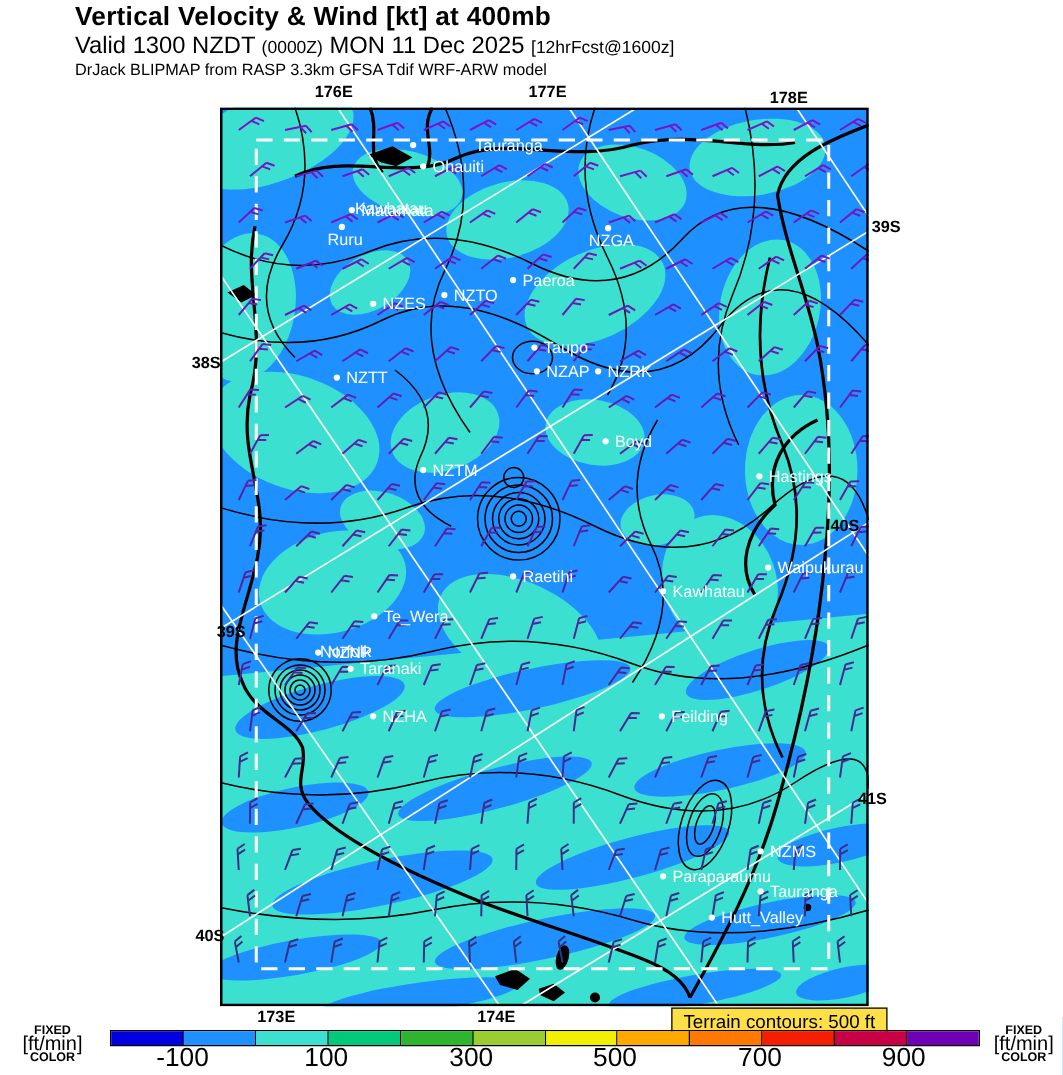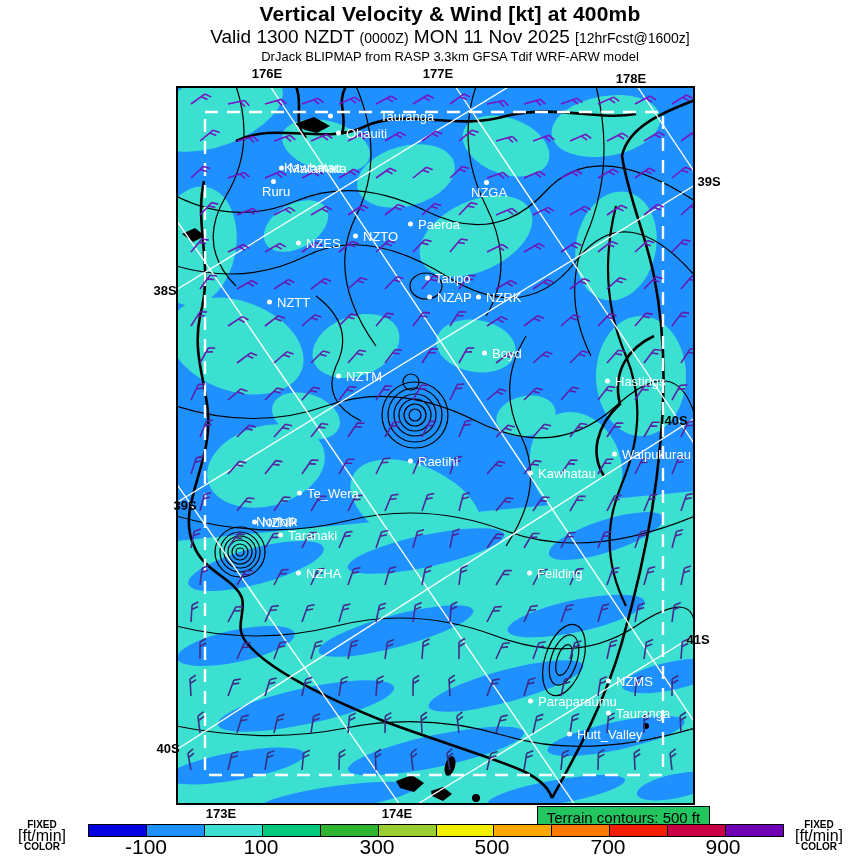--- a/index.html
+++ b/index.html
@@ -1,56 +1,56 @@
 <!DOCTYPE html>
 <html><head>
 <meta charset="utf-8">
 <style>
   html,body{margin:0;padding:0;background:#fff;}
   #stage{position:relative;width:850px;height:860px;background:#fff;overflow:hidden;
          font-family:"Liberation Sans","DejaVu Sans",sans-serif;color:#000;}
   
-  #header{position:absolute;left:60px;right:10px;top:2px;text-align:center;}
+  #header{position:absolute;left:60px;right:10px;top:2px;}
   .t1{font-size:21px;font-weight:bold;line-height:24px;letter-spacing:0.2px;}
   .t2{font-size:19px;line-height:22px;}
   .t2 .small{font-size:14px;}
   .t3{font-size:13px;line-height:15px;}
   
   #map{position:absolute;left:176px;top:86px;width:519px;height:719px;}
   #map svg{position:absolute;left:0;top:0;}
   #loc-overlay{position:absolute;left:0;top:0;width:519px;height:719px;pointer-events:none;}
   .loc{position:absolute;display:flex;align-items:center;white-space:nowrap;
        transform:translateY(-50%);color:#fff;font-size:13px;}
   .loc .dot{width:5px;height:5px;border-radius:50%;background:#fff;margin-right:5px;flex:0 0 auto;}
   .axis-label{position:absolute;transform:translate(-50%,-50%);font-size:13px;font-weight:bold;
               white-space:nowrap;}
   
   #terrain-note{position:absolute;left:537px;top:806px;width:171px;height:21px;border:1px solid #000;
-                background:#22c55e;font-size:15px;line-height:21px;text-align:center;}
+                background:#fde047;font-size:15px;line-height:21px;text-align:center;}
   
   #colorbar{position:absolute;left:88px;top:824px;width:694px;height:11px;border:1px solid #000;
             display:flex;}
   .cb-seg{flex:1 1 0;border-right:1px solid #000;}
   .cb-seg:last-child{border-right:none;}
   .cb-tick{position:absolute;top:836px;transform:translateX(-50%);font-size:21px;line-height:22px;}
   .unit-block{position:absolute;top:821px;text-align:center;}
   .unit-block .u1{font-size:10px;font-weight:bold;line-height:8px;}
   .unit-block .u2{font-size:16px;line-height:13px;}
   .unit-block .u3{font-size:10px;font-weight:bold;line-height:10px;}
   #unit-left{left:8px;width:68px;}
   #unit-right{left:787px;width:64px;}
 </style>
 </head>
 <body>
 
 <div id="stage">
 
   <div id="header">
     <div class="t1">Vertical Velocity &amp; Wind [kt] at 400mb</div>
-    <div class="t2"><span>Valid 1300 NZDT </span><span class="small">(0000Z)</span><span> MON 11 Nov 2025 </span><span class="small">[12hrFcst@1600z]</span></div>
+    <div class="t2"><span>Valid 1300 NZDT </span><span class="small">(0000Z)</span><span> MON 11 Dec 2025 </span><span class="small">[12hrFcst@1600z]</span></div>
     <div class="t3">DrJack BLIPMAP from RASP 3.3km GFSA Tdif WRF-ARW model</div>
   </div>
 
   <div id="map">
     <svg id="map-canvas" width="519" height="719" viewBox="0 0 519 719">
       <rect width="519" height="719" fill="#1e90ff"></rect>
 
       <g fill="#3ce0d0">
         <path d="M0,455 L519,405 L519,719 L0,719 Z"></path>
         <ellipse cx="40" cy="25" rx="70" ry="35" transform="rotate(-20 40 25)"></ellipse>

